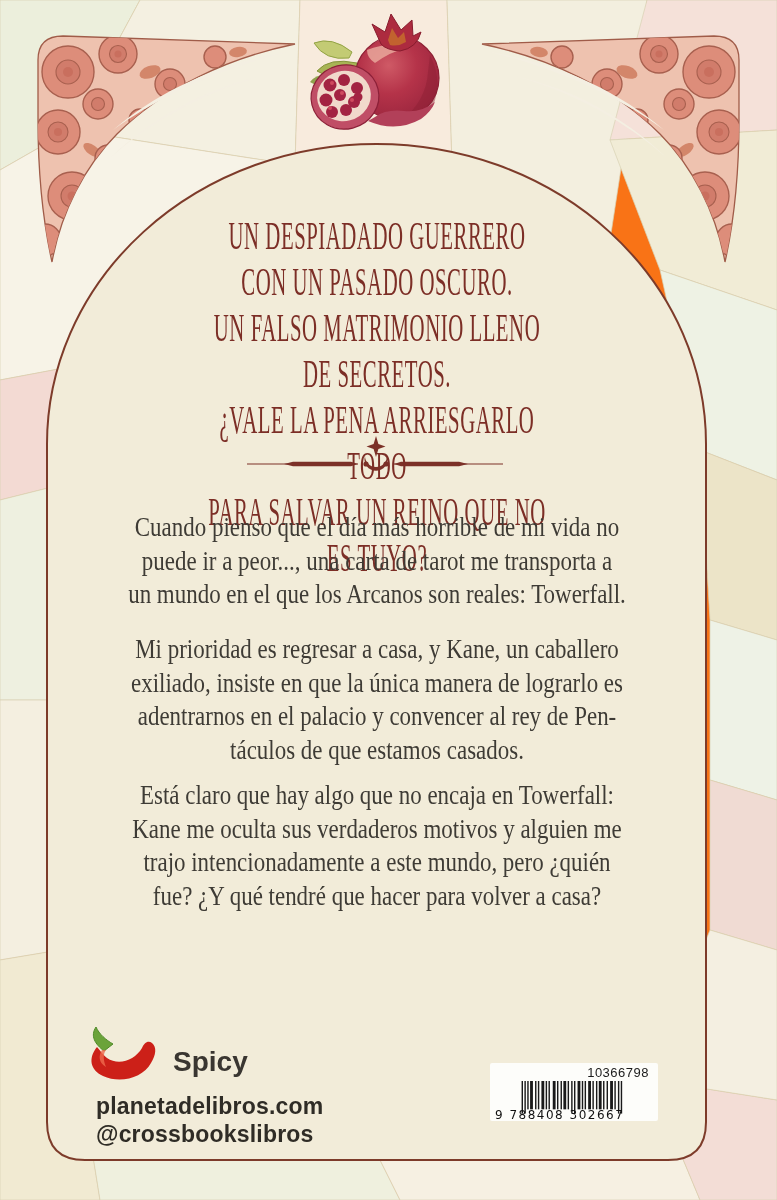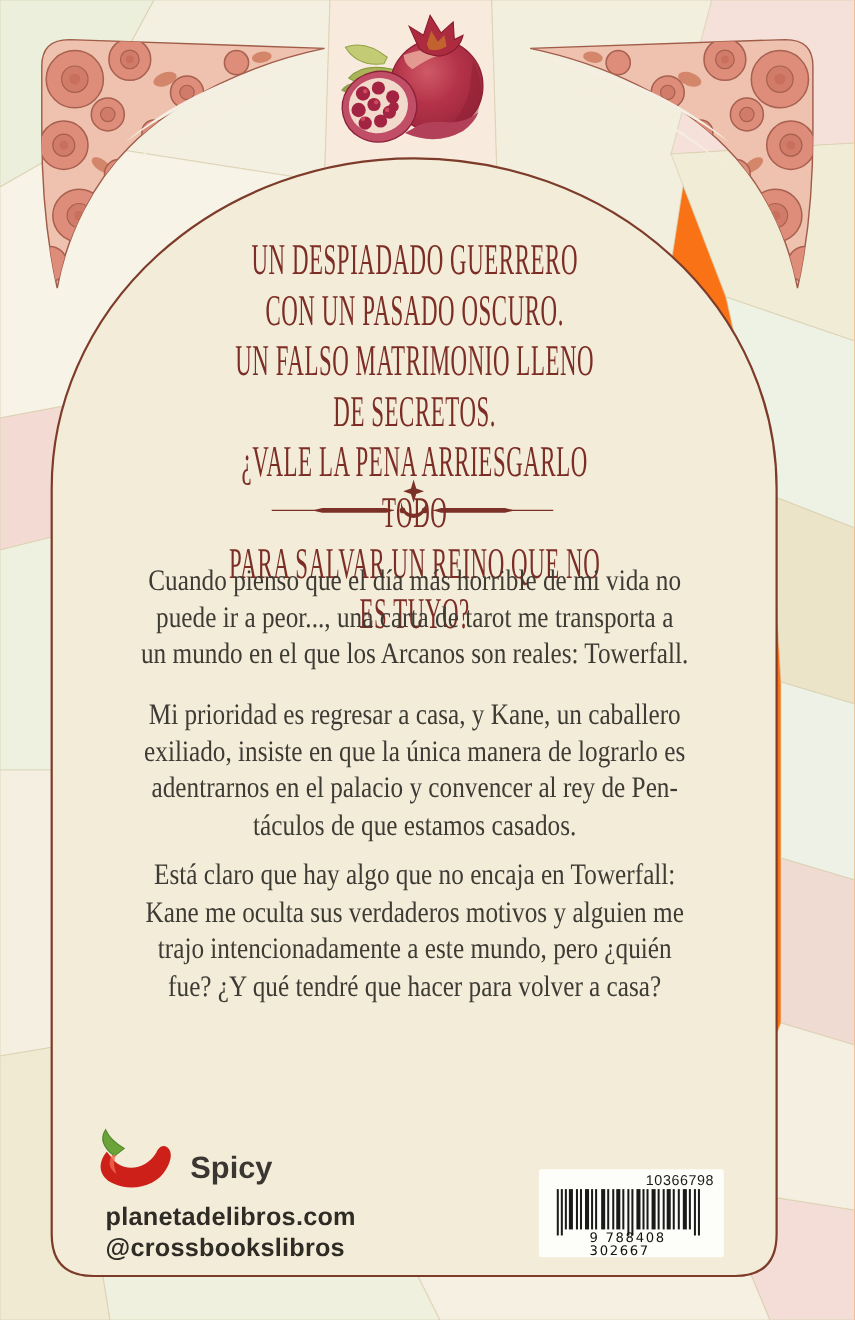--- a/index.html
+++ b/index.html
@@ -11,27 +11,27 @@
            color:#7c2e26;letter-spacing:1px;transform:scaleX(0.52);transform-origin:50% 0;
            white-space:pre-line;font-weight:normal;}
   .syn{left:77px;width:600px;text-align:center;font-size:27px;line-height:33.5px;color:#3e3b35;
        transform:scaleX(0.85);transform-origin:50% 0;white-space:pre-line;margin:0;}
   .syn1{top:511px;} .syn2{top:633px;} .syn3{top:779px;}
   .spicy-label{left:173px;top:1046px;font-family:"Liberation Sans",sans-serif;font-size:28px;
                font-weight:700;color:#3a3631;}
   .footer-link{left:96px;font-family:"Liberation Sans",sans-serif;font-size:23px;font-weight:700;
                color:#2f2c26;letter-spacing:0.2px;}
   .link1{top:1093px;} .link2{top:1121px;}
-  .barcode{left:490px;top:1063px;width:168px;height:80px;background:#fdfdfa;border-radius:2px;
+  .barcode{left:490px;top:1063px;width:168px;height:58px;background:#fdfdfa;border-radius:2px;
            display:flex;flex-direction:column;}
   .bc-num{text-align:right;padding:3px 9px 0 0;font-family:"Liberation Sans",sans-serif;
           font-size:13px;color:#1b1b1b;letter-spacing:0.5px;line-height:14px;}
   .bc-bars{display:block;margin:1px auto 0 auto;}
   .bc-digits{font-family:"DejaVu Sans",sans-serif;font-size:12px;color:#111;
-             letter-spacing:1.5px;padding-left:5px;margin-top:-6px;line-height:12px;margin-left:41px;}
+             letter-spacing:1.5px;padding-left:5px;margin-top:-6px;line-height:12px;}
 </style>
 </head>
 <body>
 
 <div class="page">
 
   <svg class="bg" width="777" height="1200" viewBox="0 0 777 1200">
     <defs>
       <radialGradient id="pomGrad" cx="40%" cy="35%" r="75%">
         <stop offset="0%" stop-color="#cf5a66"></stop>

